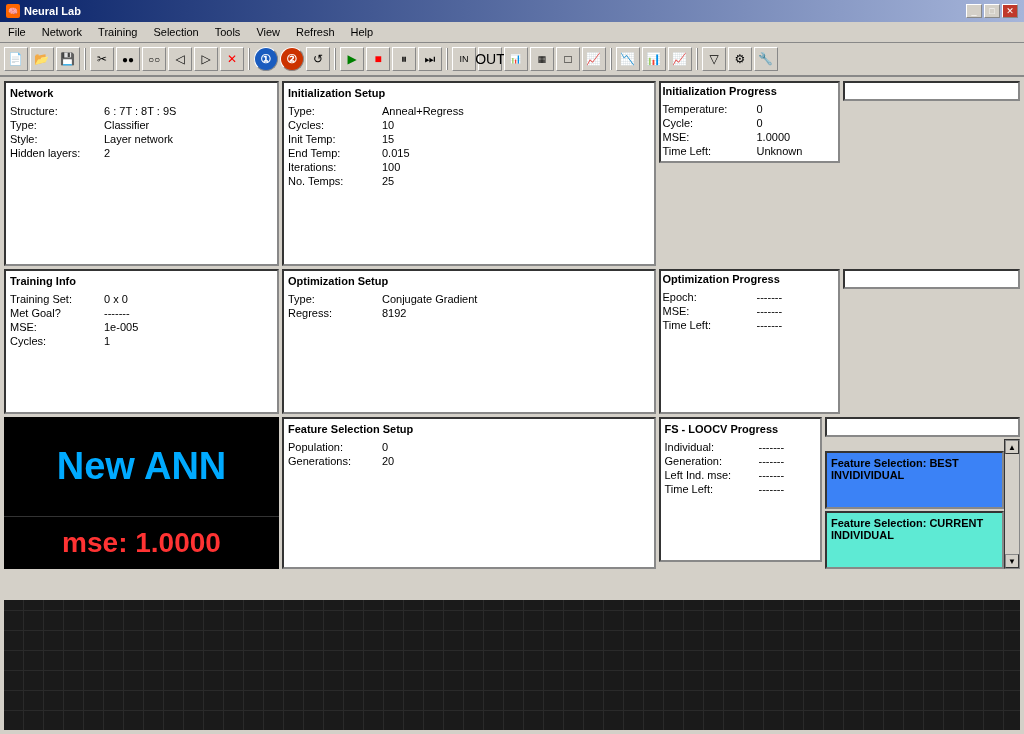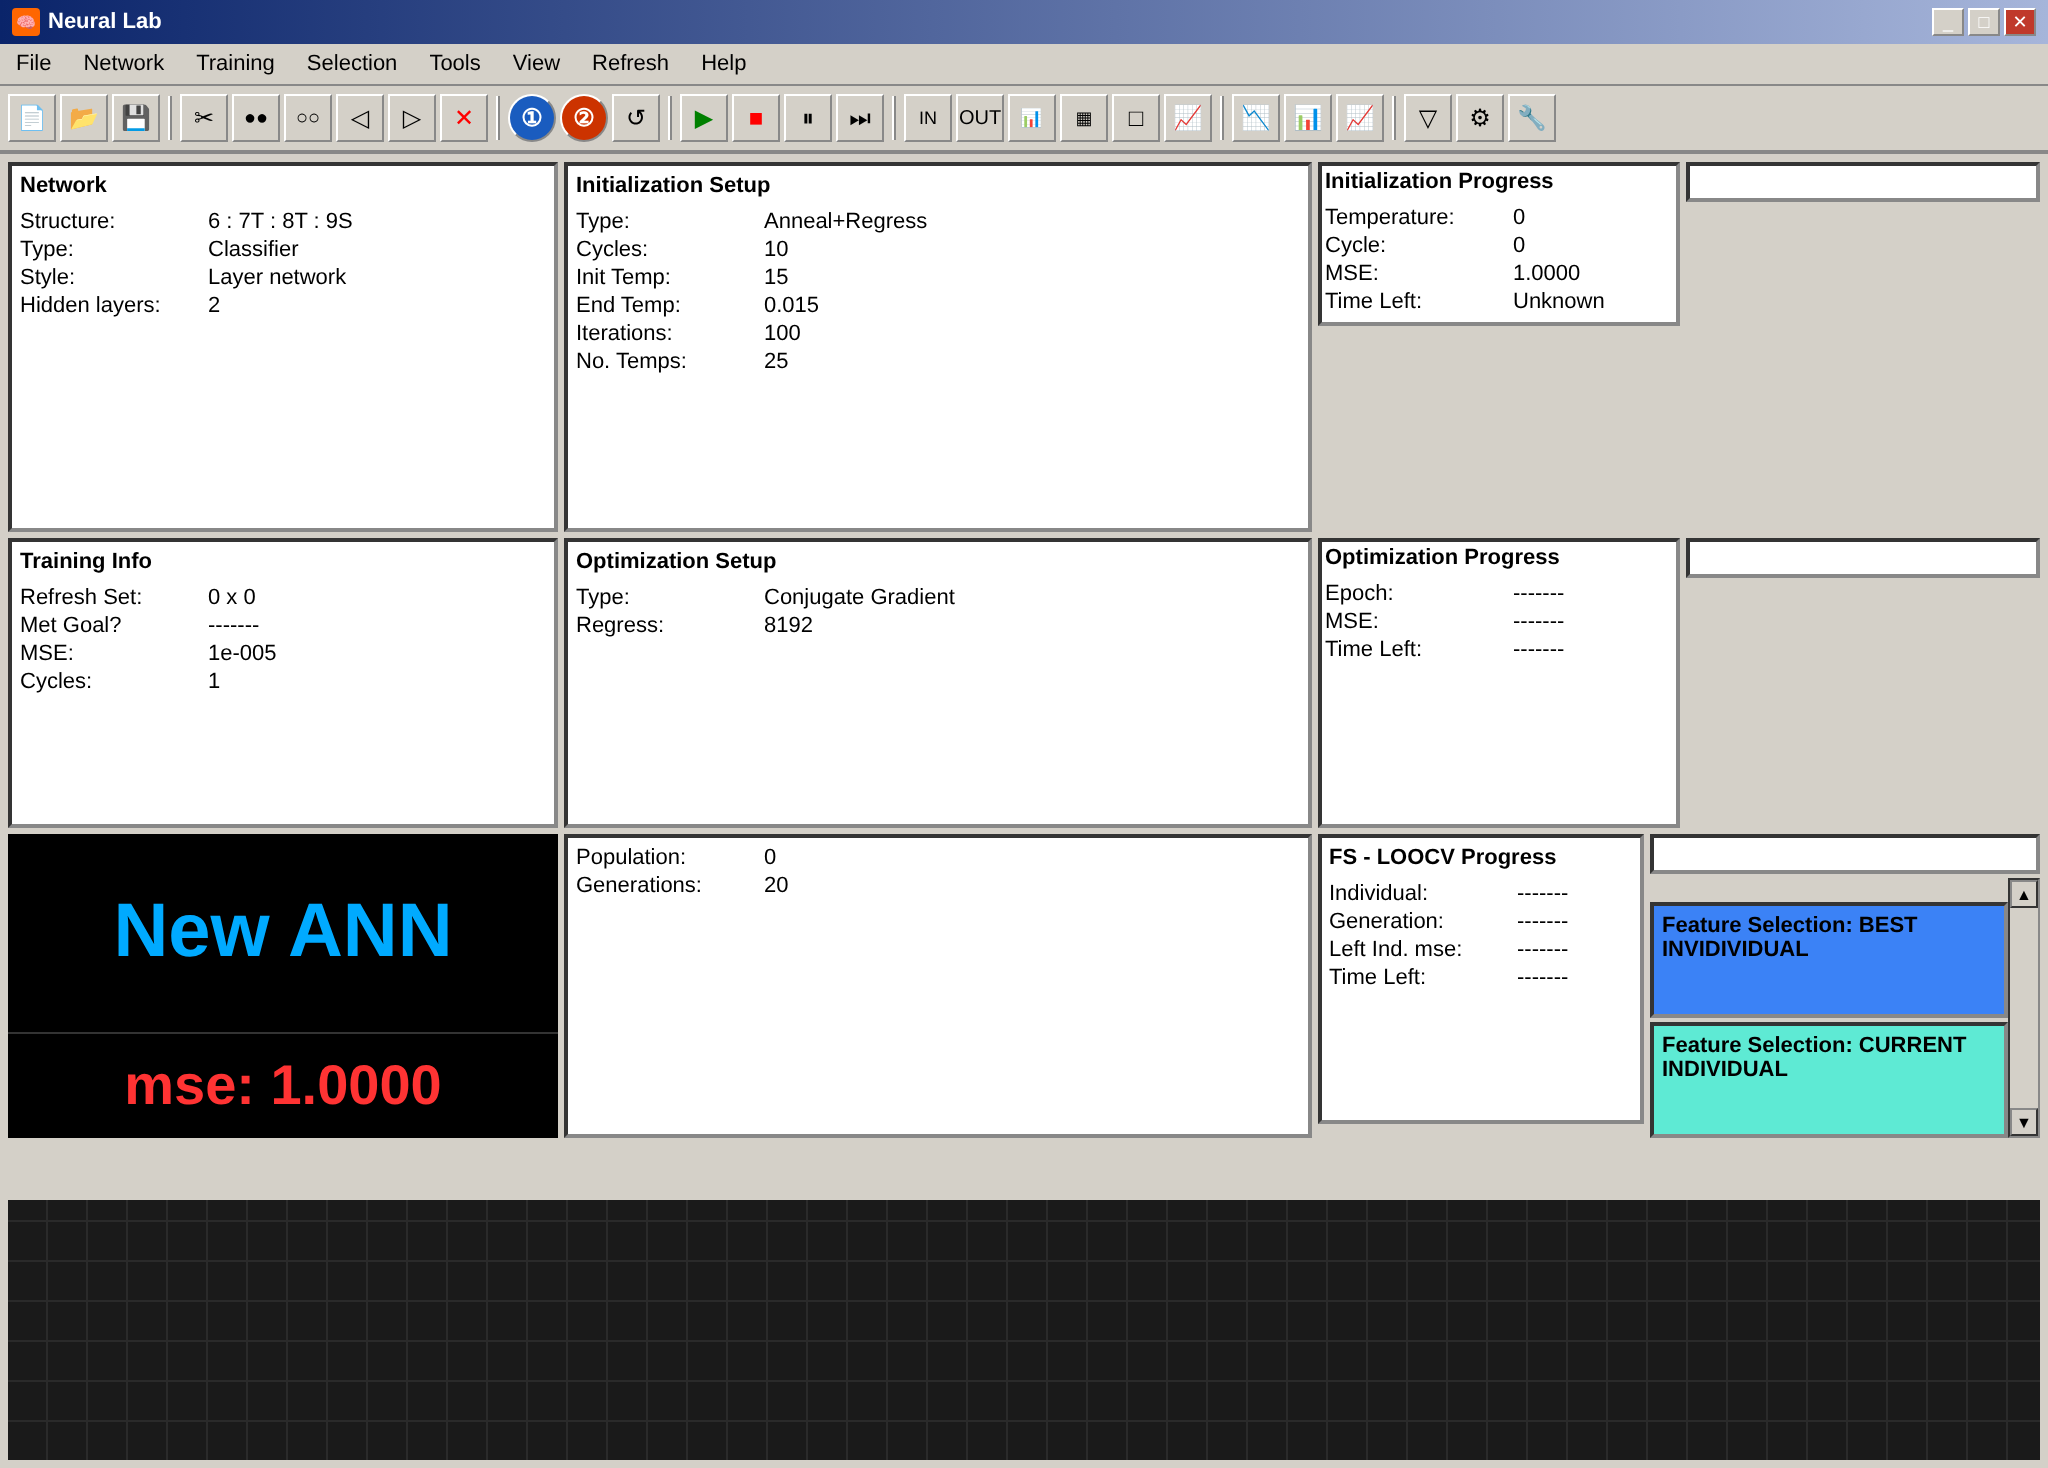--- a/index.html
+++ b/index.html
@@ -168,21 +168,21 @@
     <div class="tb-btn" style="background:#1a5cbf; color:white; border-radius:50%; font-weight:bold;">①</div>
     <div class="tb-btn" style="background:#cc3300; color:white; border-radius:50%; font-weight:bold;">②</div>
     <div class="tb-btn">↺</div>
     <div class="tb-separator"></div>
     <div class="tb-btn" style="color:green;">▶</div>
     <div class="tb-btn" style="color:red;">■</div>
     <div class="tb-btn">⏸</div>
     <div class="tb-btn">⏭</div>
     <div class="tb-separator"></div>
     <div class="tb-btn" style="font-size:9px;">IN</div>
-    <div class="tb-btn" style="font-size:10px;">OUT</div>
+    <div class="tb-btn" style="font-size:14px;">OUT</div>
     <div class="tb-btn" style="font-size:9px;">📊</div>
     <div class="tb-btn" style="font-size:9px;">▦</div>
     <div class="tb-btn">□</div>
     <div class="tb-btn">📈</div>
     <div class="tb-separator"></div>
     <div class="tb-btn">📉</div>
     <div class="tb-btn">📊</div>
     <div class="tb-btn">📈</div>
     <div class="tb-separator"></div>
     <div class="tb-btn">▽</div>
@@ -266,21 +266,21 @@
           <input type="text" class="progress-input" style="width: 185px; align-self: flex-start; margin-top: 0px;">
         </div>
       </div>
     </div>
 
     <div class="panels-row">
 
       <div class="panel" style="width:275px; flex-shrink:0; min-height:145px;">
         <div class="panel-header">Training Info</div>
         <div class="panel-row">
-          <span class="panel-label">Refresh Set:</span>
+          <span class="panel-label">Training Set:</span>
           <span class="panel-value">0 x 0</span>
         </div>
         <div class="panel-row">
           <span class="panel-label">Met Goal?</span>
           <span class="panel-value">-------</span>
         </div>
         <div class="panel-row">
           <span class="panel-label">MSE:</span>
           <span class="panel-value">1e-005</span>
         </div>
@@ -329,20 +329,21 @@
       <div style="width:275px; flex-shrink:0; min-height:145px; display:flex; flex-direction:column;">
         <div style="background:black; flex:1; display:flex; align-items:center; justify-content:center;">
           <span style="color:#00aaff; font-size:38px; font-weight:bold;">New ANN</span>
         </div>
         <div style="background:black; padding:10px; display:flex; align-items:center; justify-content:center; border-top:1px solid #333;">
           <span style="color:#ff3333; font-size:28px; font-weight:bold;">mse: 1.0000</span>
         </div>
       </div>
 
       <div class="panel" style="flex:1; min-height:145px;">
+        <div class="panel-header">Feature Selection Setup</div>
         <div class="panel-row">
           <span class="panel-label">Population:</span>
           <span class="panel-value">0</span>
         </div>
         <div class="panel-row">
           <span class="panel-label">Generations:</span>
           <span class="panel-value">20</span>
         </div>
       </div>
 

